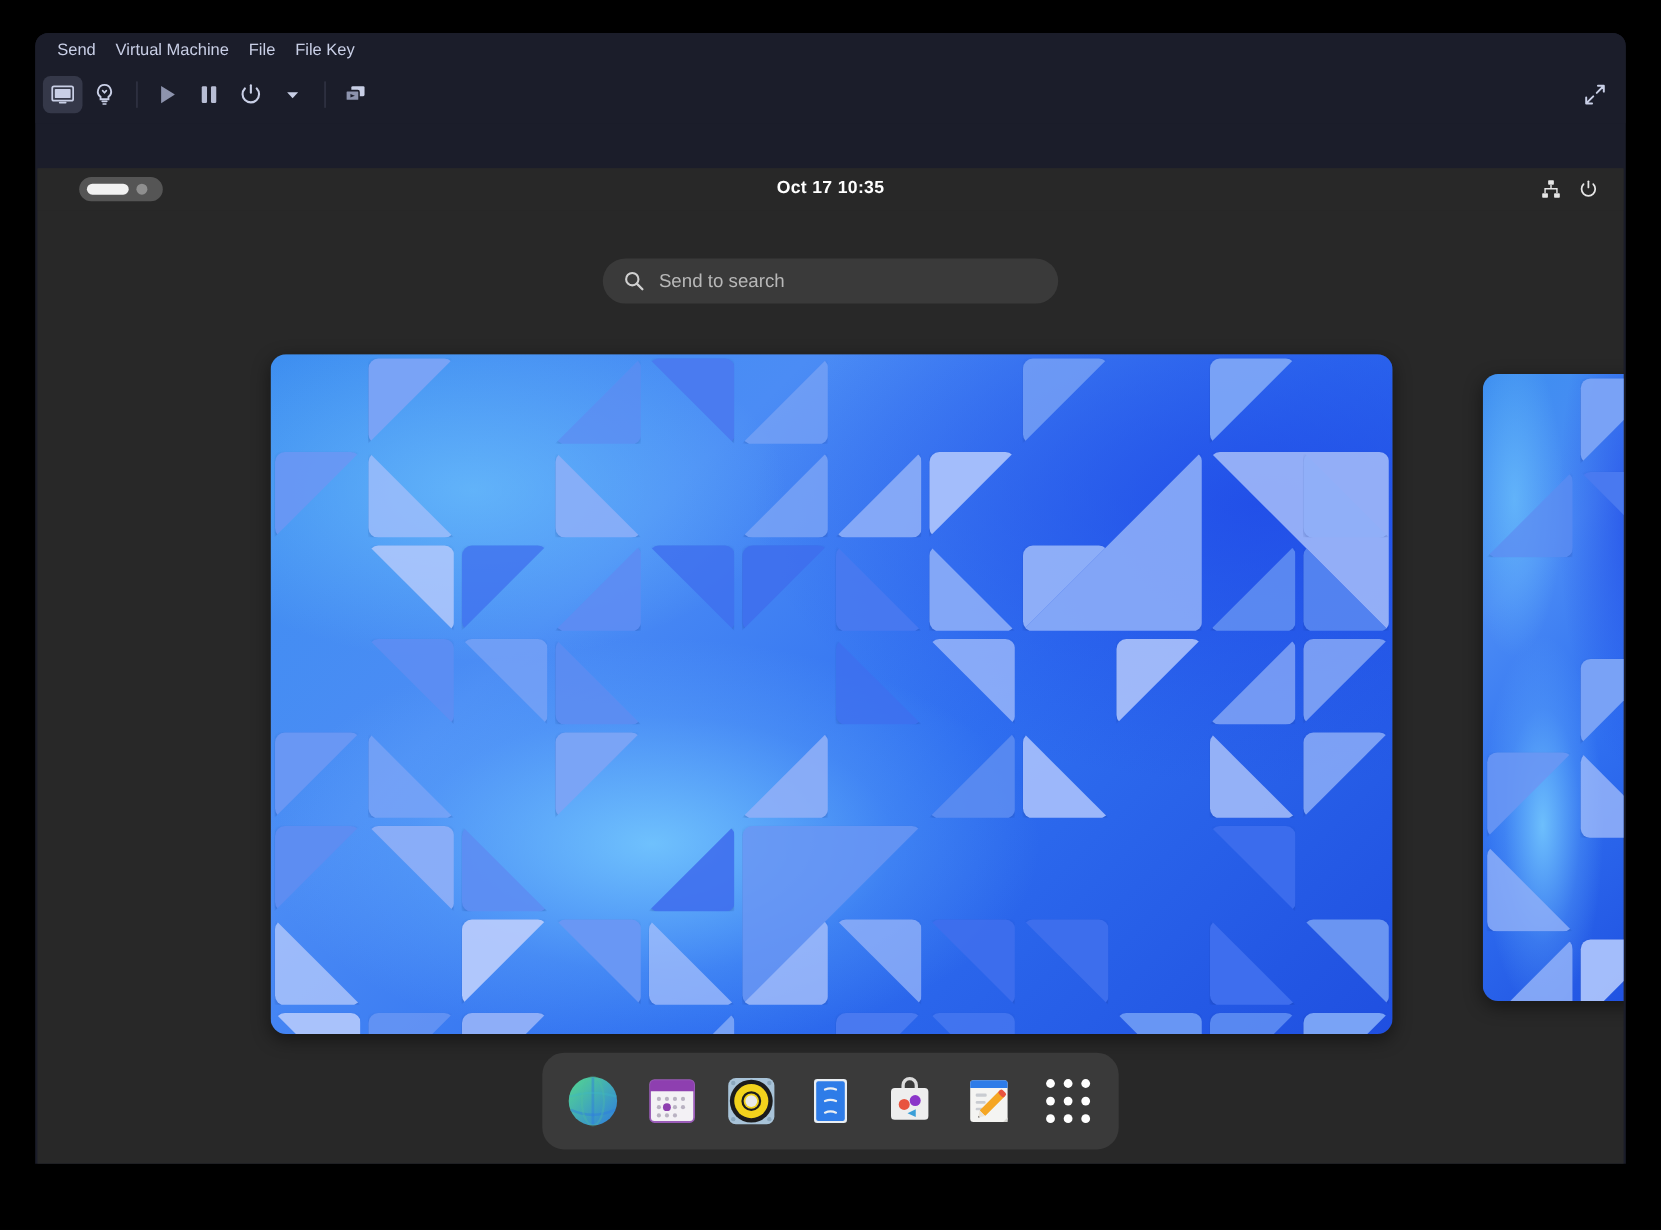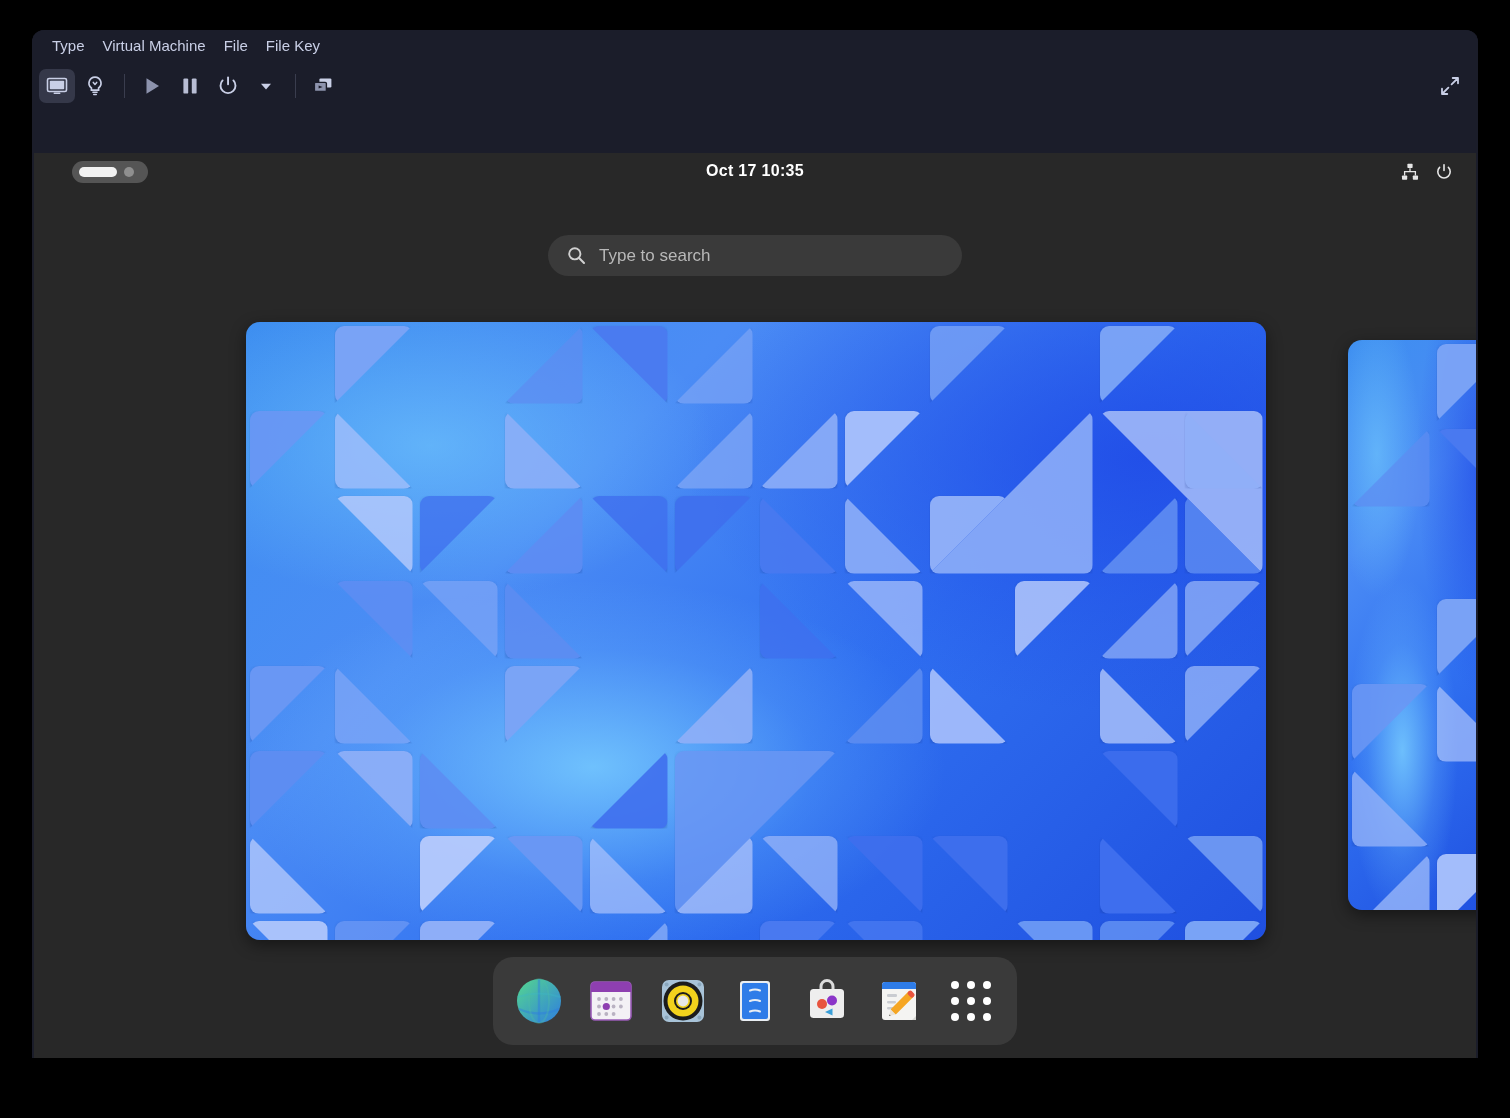--- a/index.html
+++ b/index.html
@@ -221,21 +221,21 @@
     background: #ffffff; display: block;
   }
 </style>
 </head>
 <body>
 
 <div id="vm-window">
 
 
   <div id="menubar">
-    <div class="menu-item">Type</div>
+    <div class="menu-item">Send</div>
     <div class="menu-item">Virtual Machine</div>
     <div class="menu-item">File</div>
     <div class="menu-item">File Key</div>
   </div>
 
   <div id="toolbar">
 
     <div class="tbtn active">
       <svg width="24" height="24" viewBox="0 0 24 24">
         <rect x="2.5" y="4.5" width="19" height="13" rx="1.6" fill="none" stroke="#c9cfe6" stroke-width="1.6"></rect>
@@ -327,21 +327,21 @@
         </span>
       </div>
     </div>
 
     <div id="search-wrap">
       <div id="search-entry">
         <svg width="21" height="21" viewBox="0 0 21 21">
           <circle cx="8.8" cy="8.8" r="5.6" fill="none" stroke="#d0d0d0" stroke-width="1.9"></circle>
           <path d="M13.1 13.1 L18 18" stroke="#d0d0d0" stroke-width="2.1" stroke-linecap="round"></path>
         </svg>
-        <span id="search-placeholder">Type to search</span>
+        <span id="search-placeholder">Send to search</span>
       </div>
     </div>
 
     <div id="ws-row">
       <div class="ws-thumb" id="ws-main">
         <div class="wallpaper" id="wp-main">
             <div class="wp-cell" style="left: 88.5px; top: 3.5px; width: 78px; height: 78px;">
               <div class="tri" style="clip-path: polygon(0px 0px, 100% 0px, 0px 100%); background: rgb(123, 164, 246); opacity: 0.98; filter: drop-shadow(rgba(20, 50, 130, 0.35) 0px 2px 2px);"></div>
             </div>
             <div class="wp-cell" style="left: 258.5px; top: 3.5px; width: 78px; height: 78px;">

